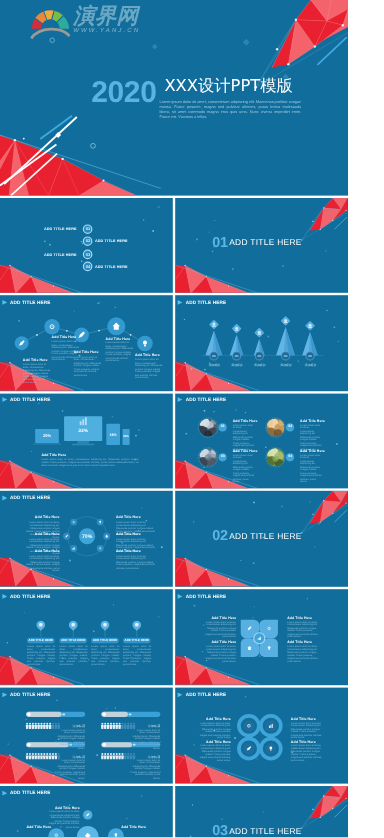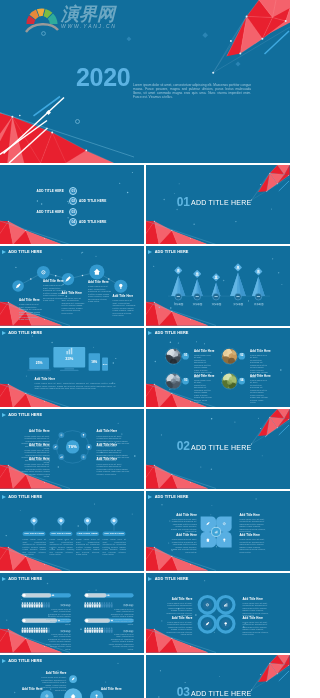--- a/index.html
+++ b/index.html
@@ -134,20 +134,21 @@
  </g>
  <path d="M1 28 C8 18 26 18 33 26" fill="none" stroke="#9a9a99" stroke-width="2.4"></path>
 </svg>
 <div class="cnt">
 <div class="cn1">演界网</div>
 <div class="cn2">WWW.YANJ.CN</div>
 </div>
       </div>
 <div class="title-wrap">
 <div class="t-2020">2020</div>
+<div class="t-main">XXX设计PPT模版</div>
 <div class="t-sub">Lorem ipsum dolor sit amet, consectetuer adipiscing elit. Maecenas porttitor congue massa. Fusce posuere, magna sed pulvinar ultricies, purus lectus malesuada libero, sit amet commodo magna eros quis urna. Nunc viverra imperdiet enim. Fusce est. Vivamus a tellus.</div>
 </div>
 </div>
 <div class="grid">
 <div class="slide" style="left:0.0px;top:0.0px">
 <svg class="bg" width="143.6" height="79.5" viewBox="0 0 143.6 79.5">
           <g>
             <polygon points="0,56.2 62,79.5 0,79.5" fill="#f4626c"></polygon>
             <polygon points="0,55.8 8.3,56.2 0,68.5" fill="#e8202f"></polygon>
             <polygon points="0,68.5 8.3,56.2 13,79.5 0,79.5" fill="#e8202f"></polygon>

